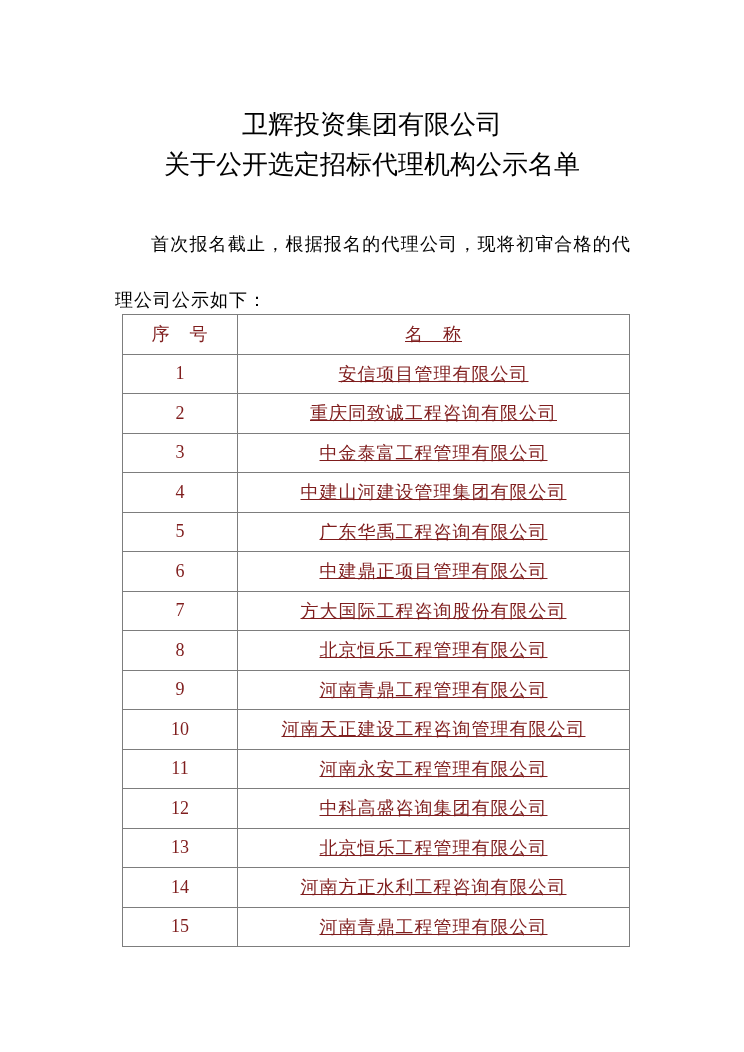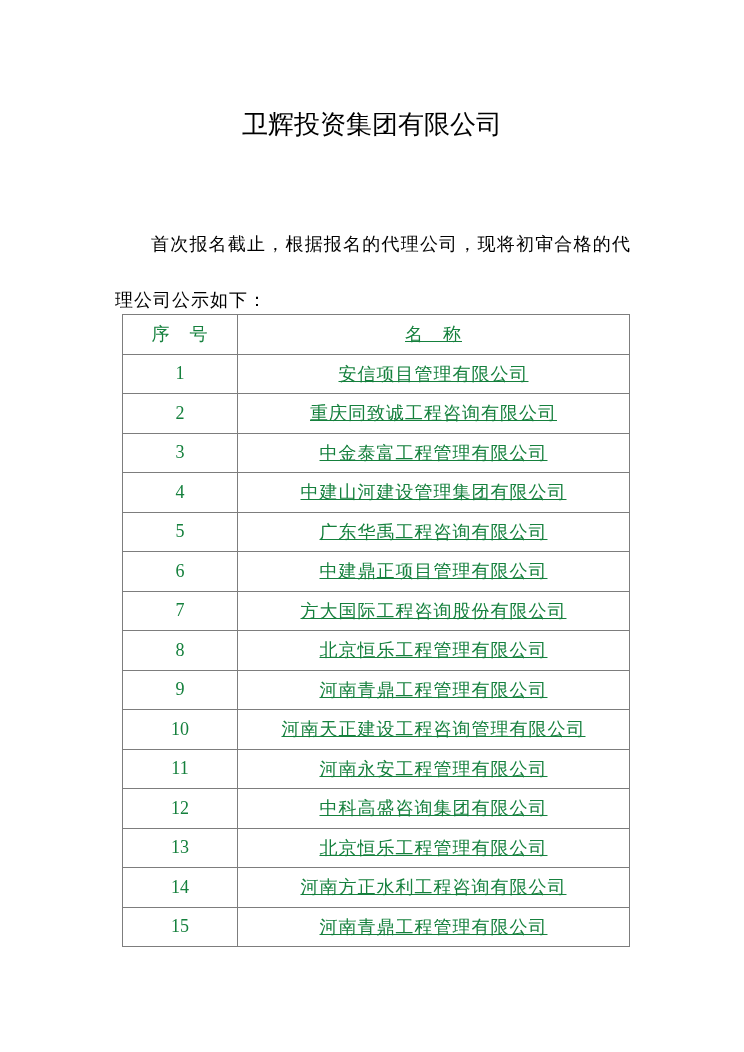--- a/index.html
+++ b/index.html
@@ -48,32 +48,33 @@
     table-layout: fixed;
   }
   table.agency-table th,
   table.agency-table td {
     border: 1px solid #7d7d7d;
     padding: 0;
     text-align: center;
     vertical-align: middle;
     font-size: 18px;
     font-weight: normal;
-    color: #15803d;
+    color: #7f1d1d;
   }
   table.agency-table col.col-index { width: 115px; }
   table.agency-table col.col-name  { width: 392px; }
   td.name-cell, th.name-head { letter-spacing: 1px; text-decoration: underline; }
   th.index-head { letter-spacing: 1px; }
 </style>
 </head>
 <body>
 
 <div class="doc-title">
   <div>卫辉投资集团有限公司</div>
+  <div>关于公开选定招标代理机构公示名单</div>
 </div>
 
 <p class="intro">首次报名截止，根据报名的代理公司，现将初审合格的代理公司公示如下：</p>
 
 <table class="agency-table">
   <colgroup>
     <col class="col-index">
     <col class="col-name">
   </colgroup>
   <tbody>

